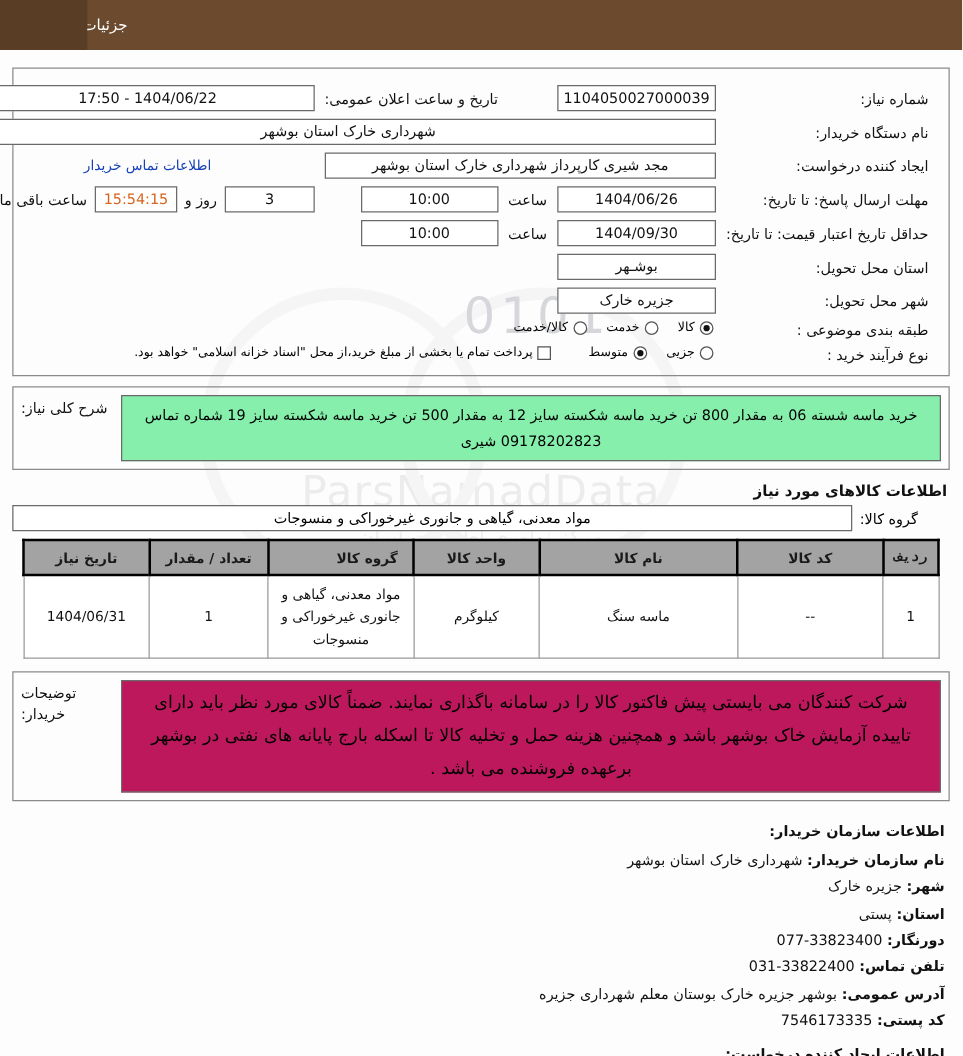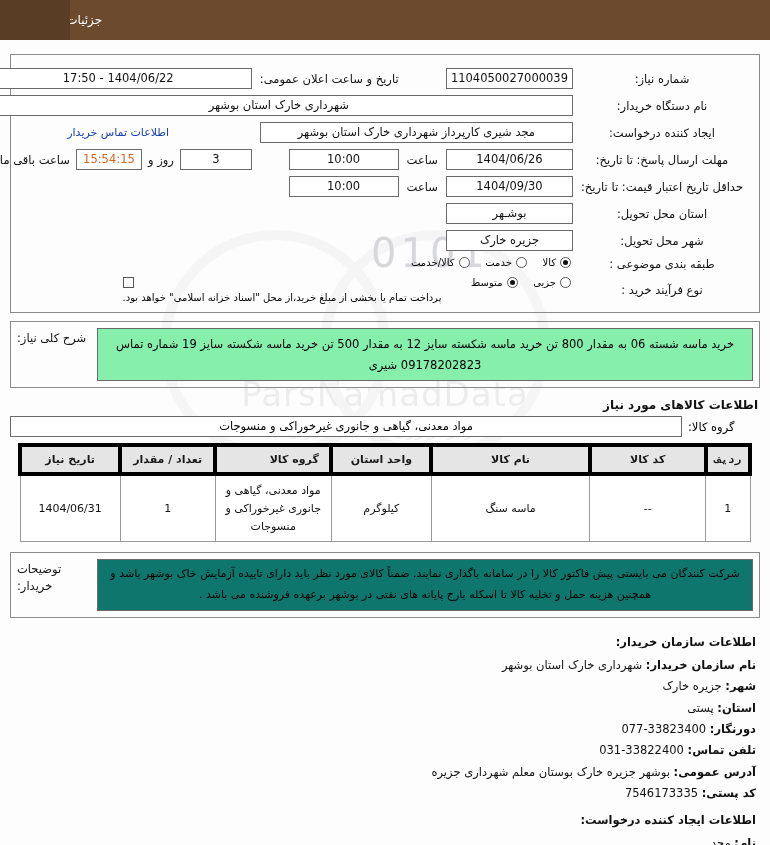--- a/index.html
+++ b/index.html
@@ -95,21 +95,21 @@
     margin: 14px 10px 0 10px;
     border: 1px solid #8a8a8a;
     background: transparent;
     position: relative;
     z-index: 1;
     padding: 10px 12px 6px 12px;
   }
   table.form { width: 100%; border-collapse: collapse; }
   table.form td { padding: 3px 4px; vertical-align: middle; font-size: 11.5px; }
   .lbl {
-    text-align: center;
+    text-align: right;
     color: #111;
     font-size: 11.5px;
     white-space: nowrap;
     padding-left: 6px;
   }
   .box {
     border: 1px solid #6a6a6a;
     background: #fff;
     height: 21px;
     line-height: 19px;
@@ -219,22 +219,22 @@
     margin: 6px 18px 0 18px;
     position: relative;
     z-index: 1;
   }
   table.goods-table {
     width: 100%;
     border-collapse: collapse;
     font-size: 11px;
   }
   table.goods-table th {
-    background: #e5e5e5;
-    border: 4px solid #000000;
+    background: #a3a3a3;
+    border: 2px solid #000000;
     color: #1a1a1a;
     font-weight: bold;
     padding: 6px 3px;
     font-size: 11px;
   }
   table.goods-table td {
     border: 1px solid #9a9a9a;
     background: #fff;
     text-align: center;
     padding: 6px 3px;
@@ -258,22 +258,22 @@
     color: #111;
     padding: 8px 6px;
     text-align: left;
     line-height: 1.5;
   }
   .tozihat-body {
     flex: 1;
     border: 1px solid #6a6a6a;
     margin: 6px 6px 6px 0;
     min-height: 42px;
-    background: #0f766e;
-    font-size: 11px;
+    background: #be185d;
+    font-size: 14px;
     line-height: 1.9;
     padding: 4px 8px;
     text-align: center;
   }
   
   .footer {
     margin: 14px 14px 10px 14px;
     text-align: right;
     font-size: 11.5px;
     line-height: 1.85;
@@ -402,21 +402,21 @@
         <td colspan="4">
           <div style="text-align:right;padding-right:2px;">
             <span class="opt">
               <span class="radio"></span>
               <span>جزیی</span>
             </span>
             <span class="opt">
               <span class="radio on"></span>
               <span>متوسط</span>
             </span>
-            <span class="opt" style="margin-right:14px;flex-direction:column;">
+            <span class="opt" style="margin-right:14px;">
               <span class="chk"></span>
               <span>پرداخت تمام یا بخشی از مبلغ خرید،از محل "اسناد خزانه اسلامی" خواهد بود.</span>
             </span>
           </div>
         </td>
       </tr>
     </tbody>
       </table>
   </div>
 
@@ -432,21 +432,21 @@
     <div class="group-box">مواد معدنی، گیاهی و جانوری غیرخوراکی و منسوجات</div>
   </div>
 
   <div class="goods">
     <table class="goods-table">
       <thead>
         <tr>
           <th style="width:42px;font-family:Liberation Mono, monospace;">ردیف</th>
           <th style="width:110px;">کد کالا</th>
           <th style="width:150px;">نام کالا</th>
-          <th style="width:95px;">واحد استان</th>
+          <th style="width:95px;">واحد کالا</th>
           <th style="width:110px;padding-left:45px;">گروه کالا</th>
           <th style="width:90px;">تعداد / مقدار</th>
           <th style="width:95px;">تاریخ نیاز</th>
         </tr>
       </thead>
       <tbody>
         <tr>
           <td>1</td>
           <td>--</td>
           <td>ماسه سنگ</td>

